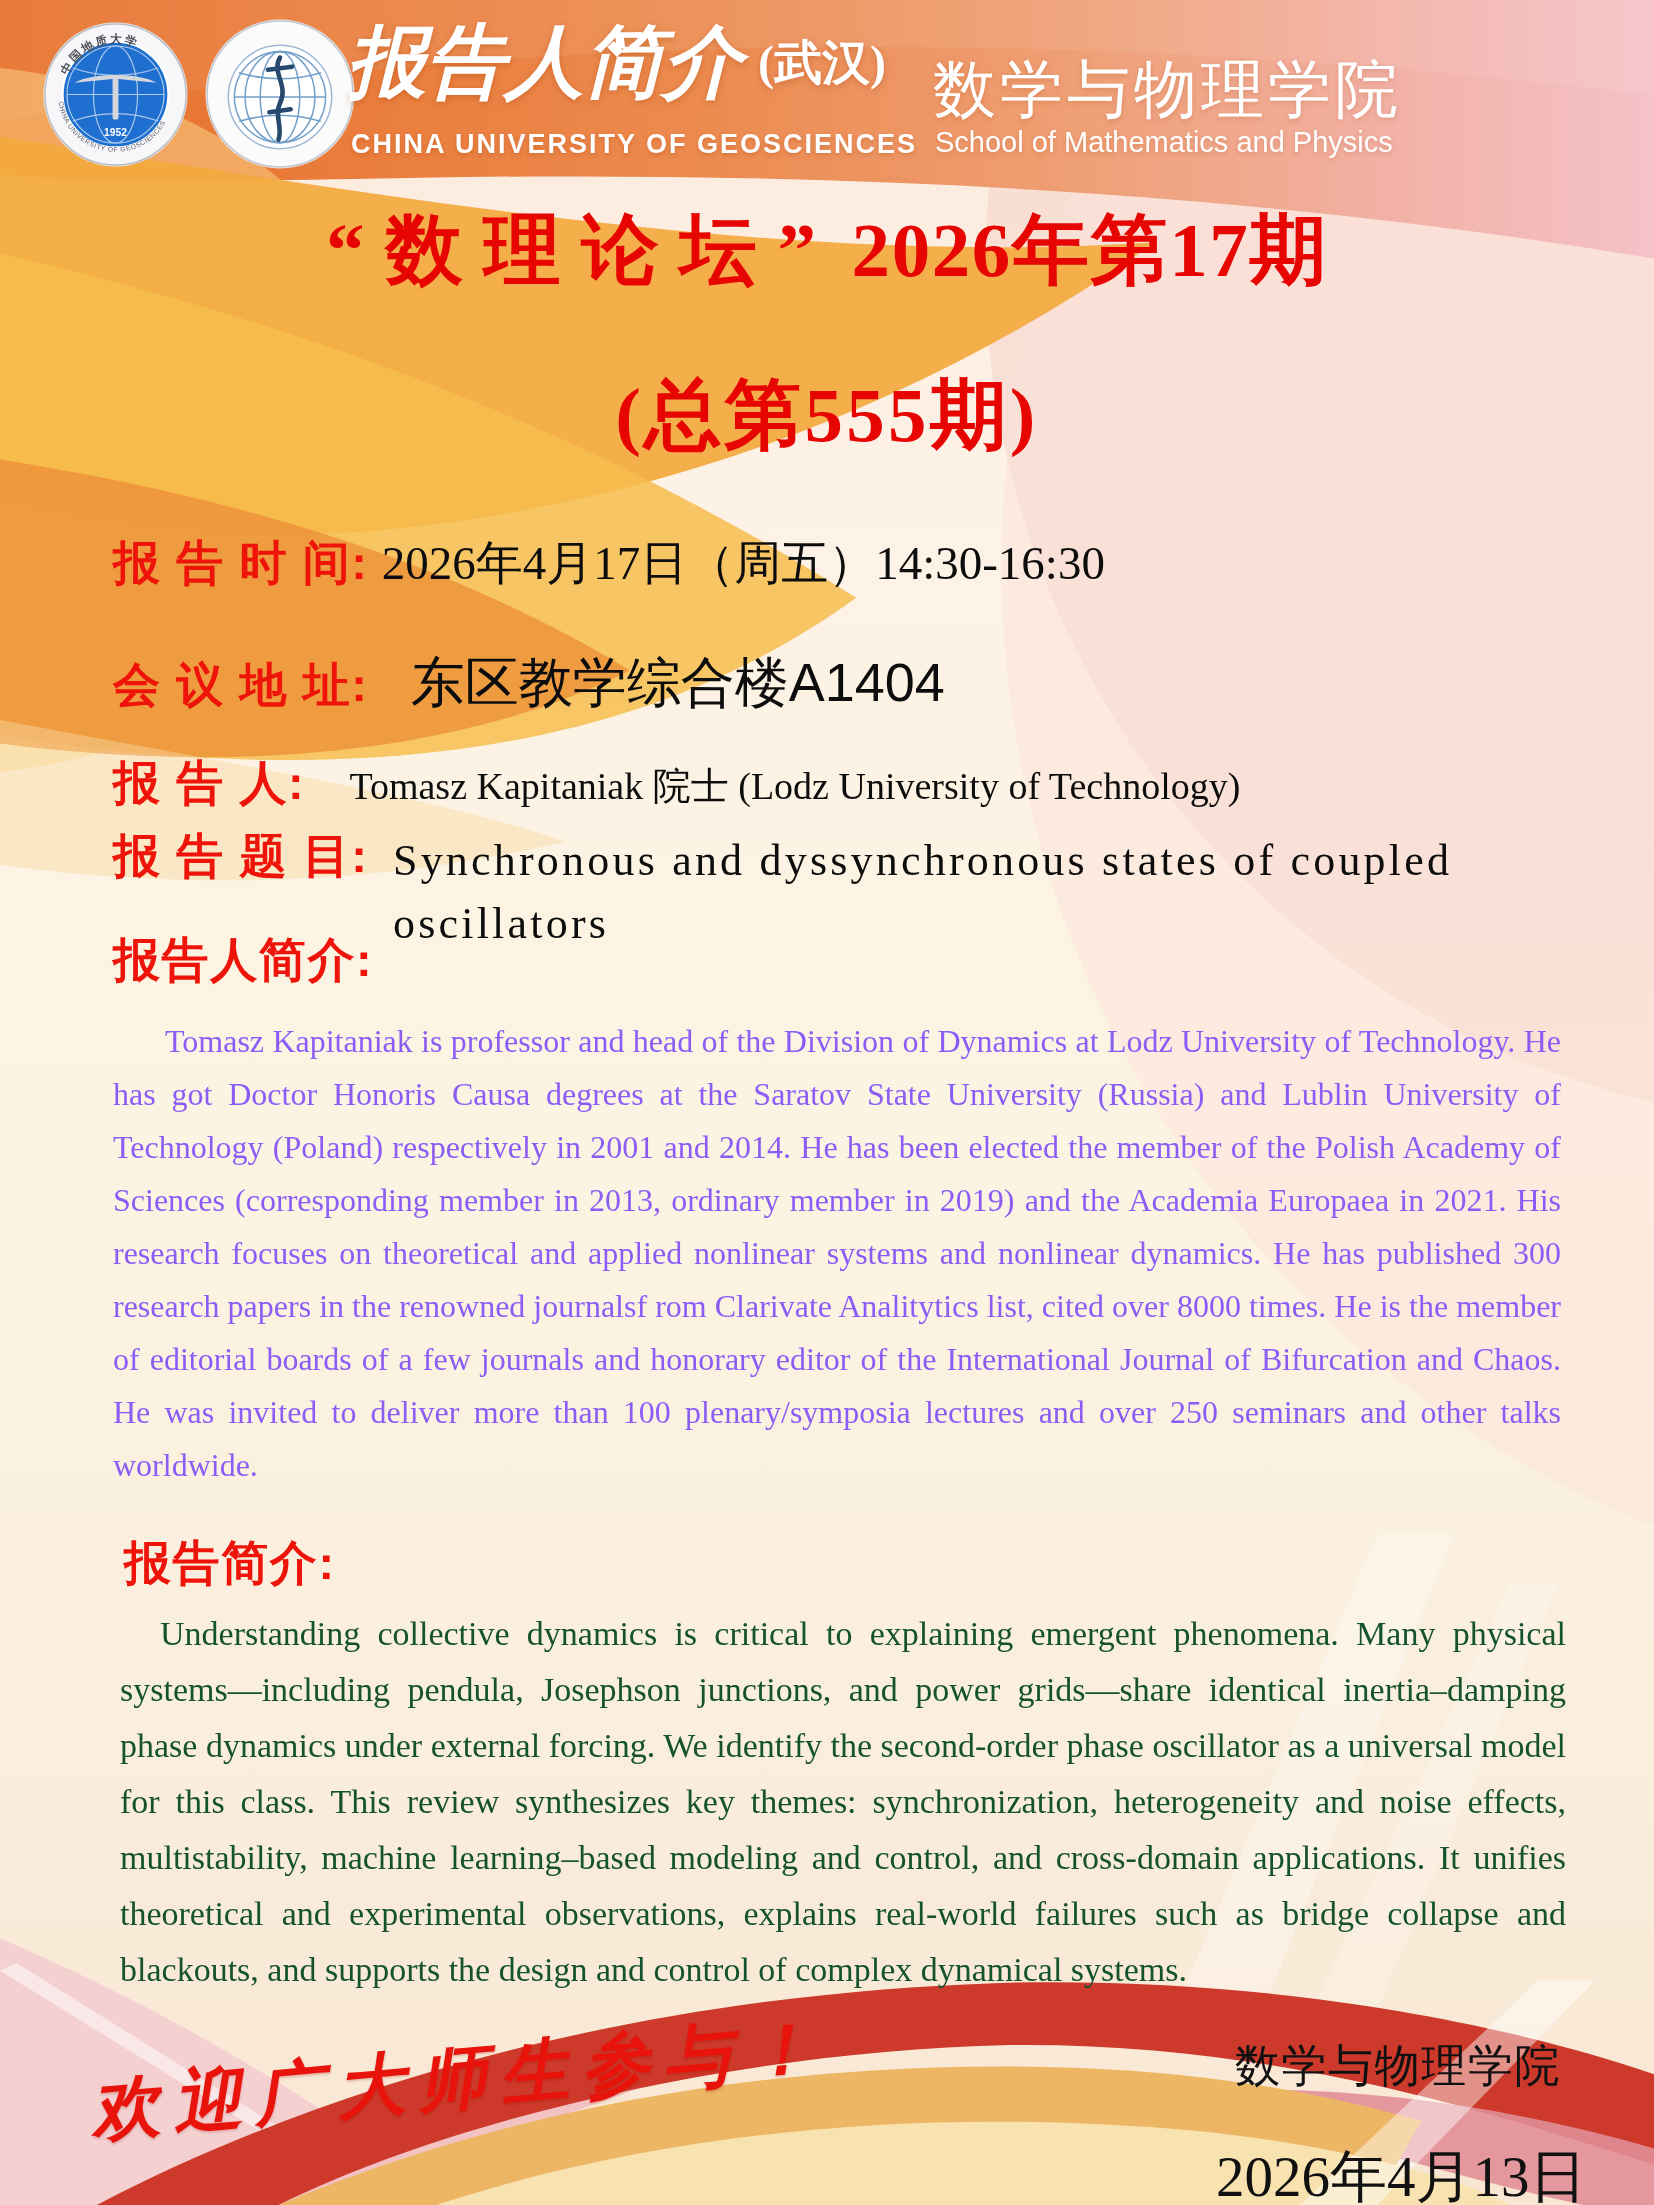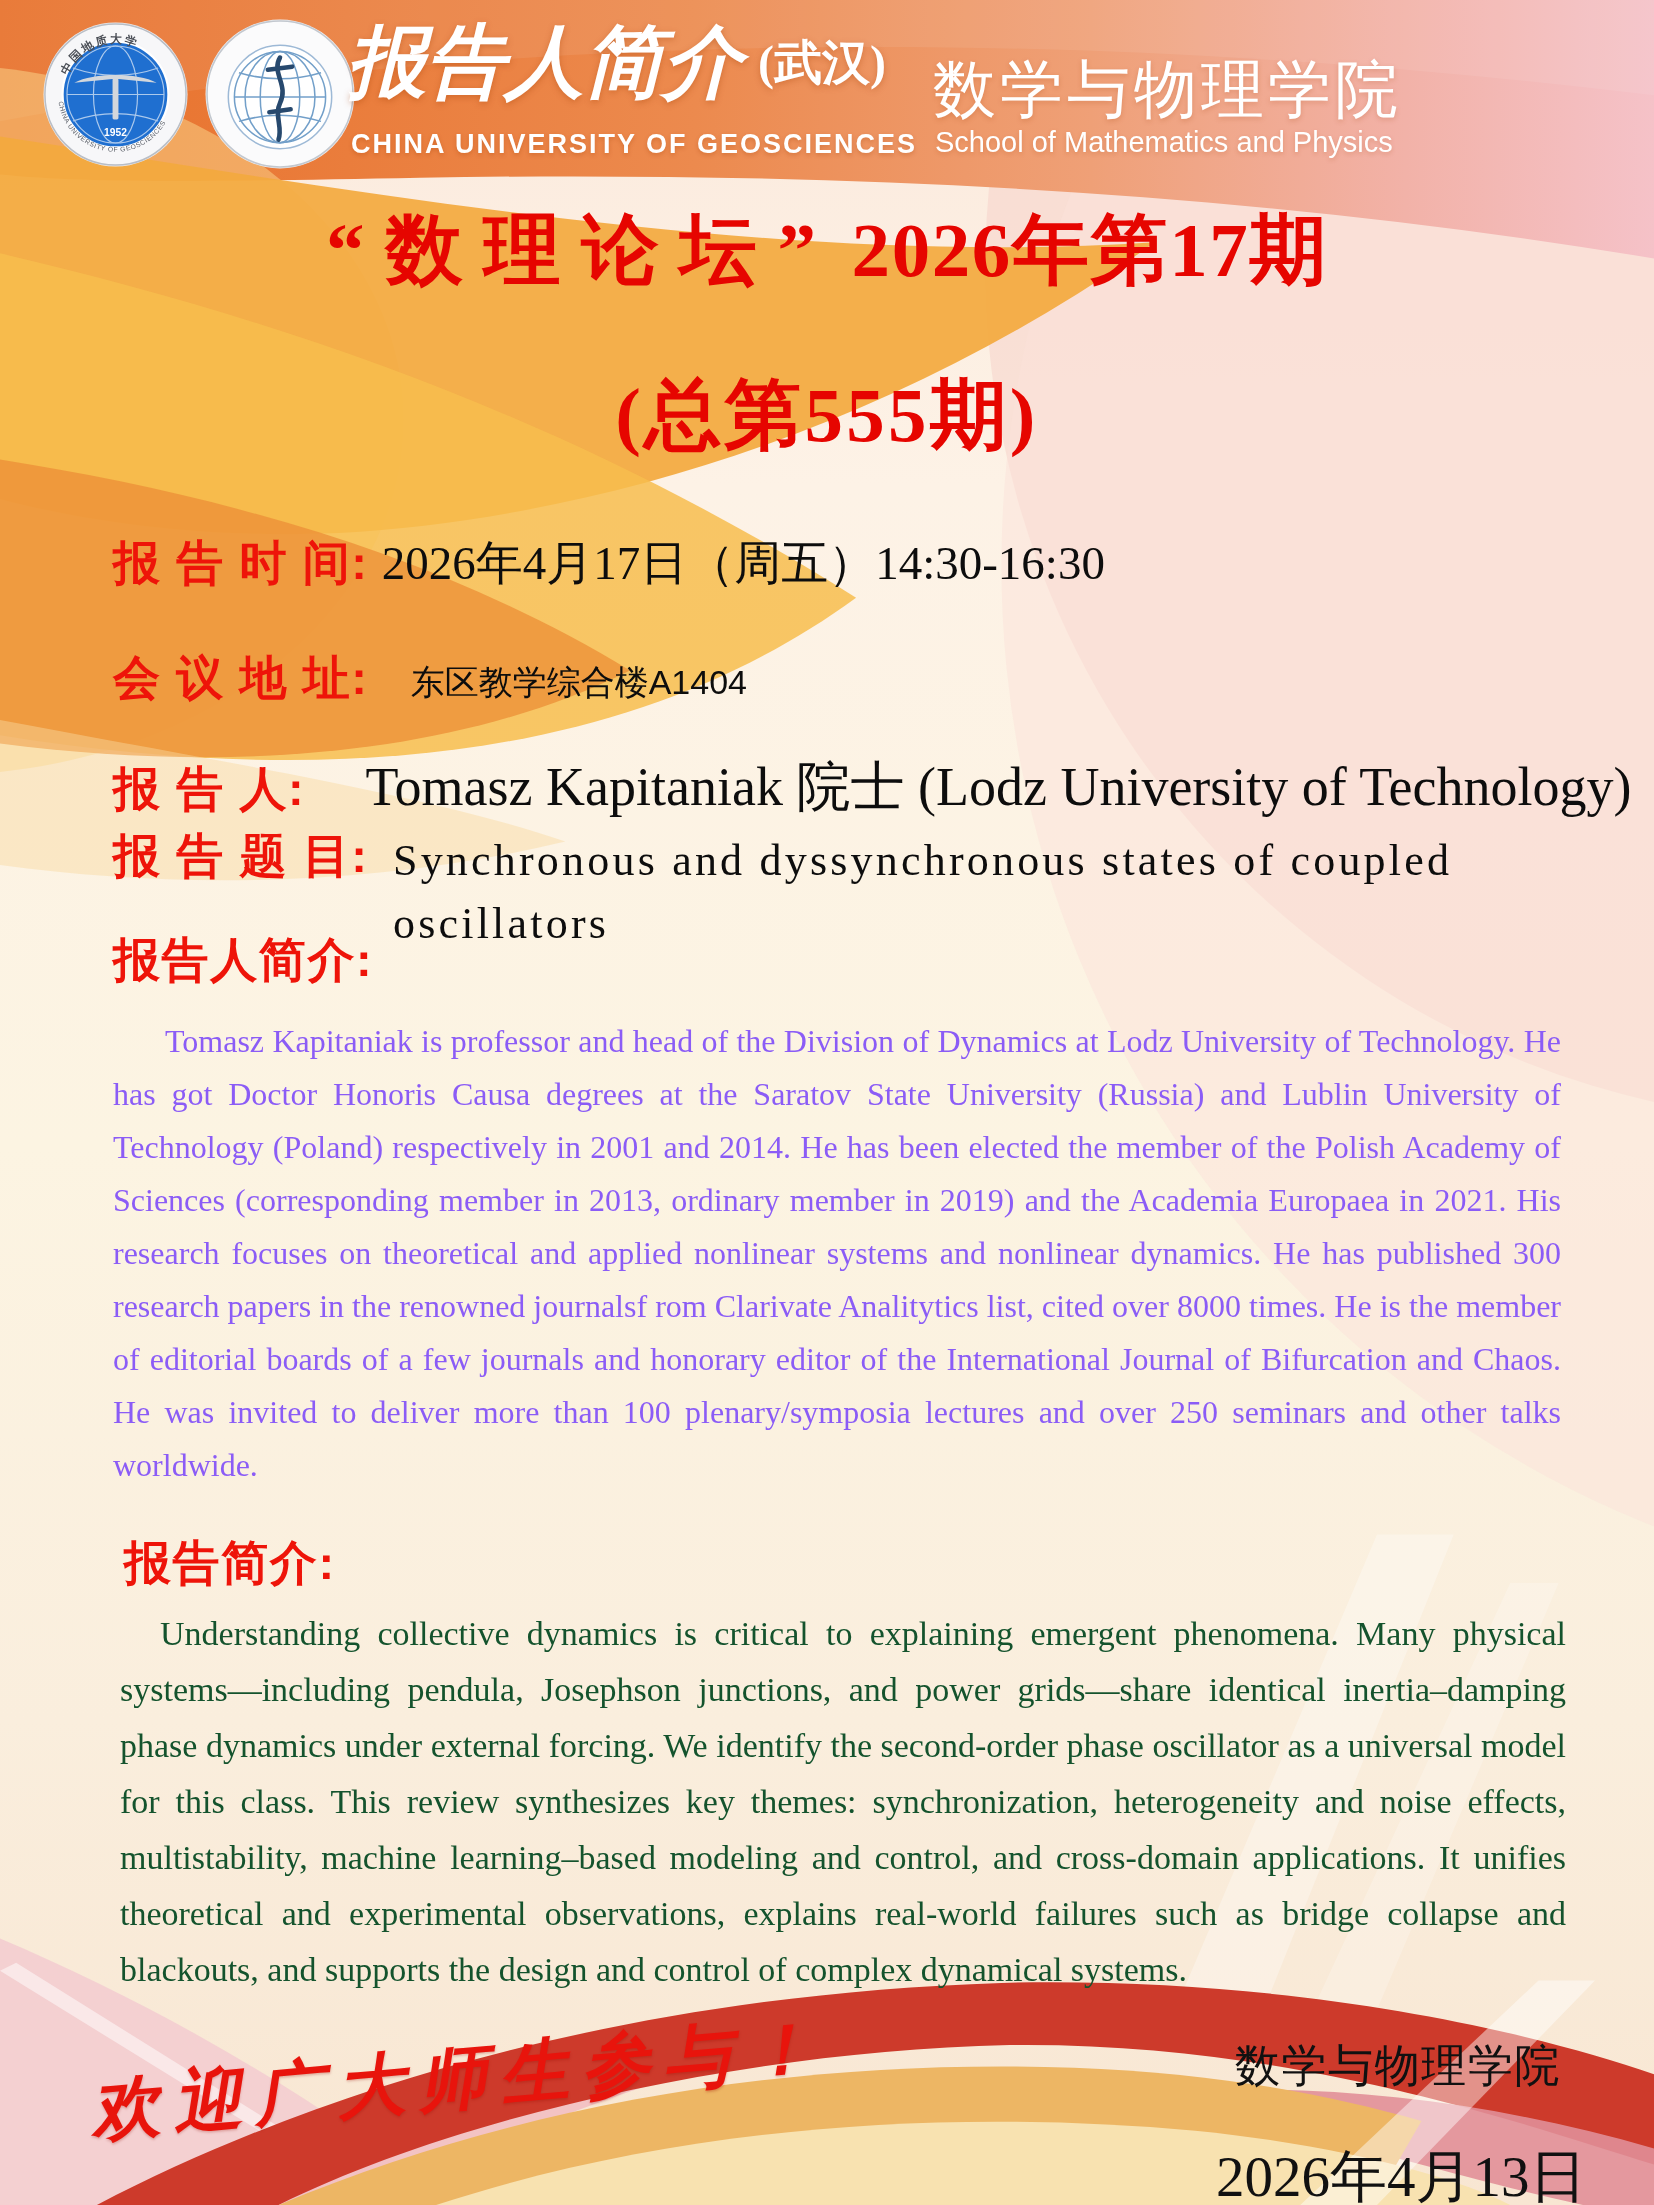--- a/index.html
+++ b/index.html
@@ -47,24 +47,24 @@
   .title2{
     left:0;top:373px;width:100%;text-align:center;
     color:#e60500;font-family:"Liberation Serif","DejaVu Serif",serif;
     font-weight:bold;font-size:77px;line-height:1.1;letter-spacing:3.2px;
   }
 
   
   .row{left:113px;white-space:nowrap;line-height:1.15;}
   .lbl{color:#ee1409;font-weight:bold;font-size:47px;letter-spacing:1.6px;}
   .val-serif{color:#0d0d0d;font-family:"Liberation Serif","DejaVu Serif",serif;font-size:47px;}
-  .val-sans{color:#0d0d0d;font-size:34px;font-weight:500;}
+  .val-sans{color:#0d0d0d;font-size:54px;font-weight:500;}
   .row-time{top:536px;}   .row-time .val-serif{margin-left:13px;}
   .row-venue{top:651px;}  .row-venue .val-sans{margin-left:42px;}
-  .row-speaker{top:756px;}.row-speaker .val-serif{margin-left:60px;font-size:54px;}
+  .row-speaker{top:756px;}.row-speaker .val-serif{margin-left:44px;font-size:38px;}
   .row-topic{top:829px;}
   .topic-value{
     left:393px;top:829px;width:1181px;
     color:#0d0d0d;font-family:"Liberation Serif","DejaVu Serif",serif;
     font-size:44px;line-height:63px;letter-spacing:3.2px;
   }
   .sec-label{color:#ee1409;font-weight:bold;font-size:47px;letter-spacing:1.6px;white-space:nowrap;}
   .bio-label{left:113px;top:929px;}
   .bio-text{
     left:113px;top:1015px;width:1448px;

